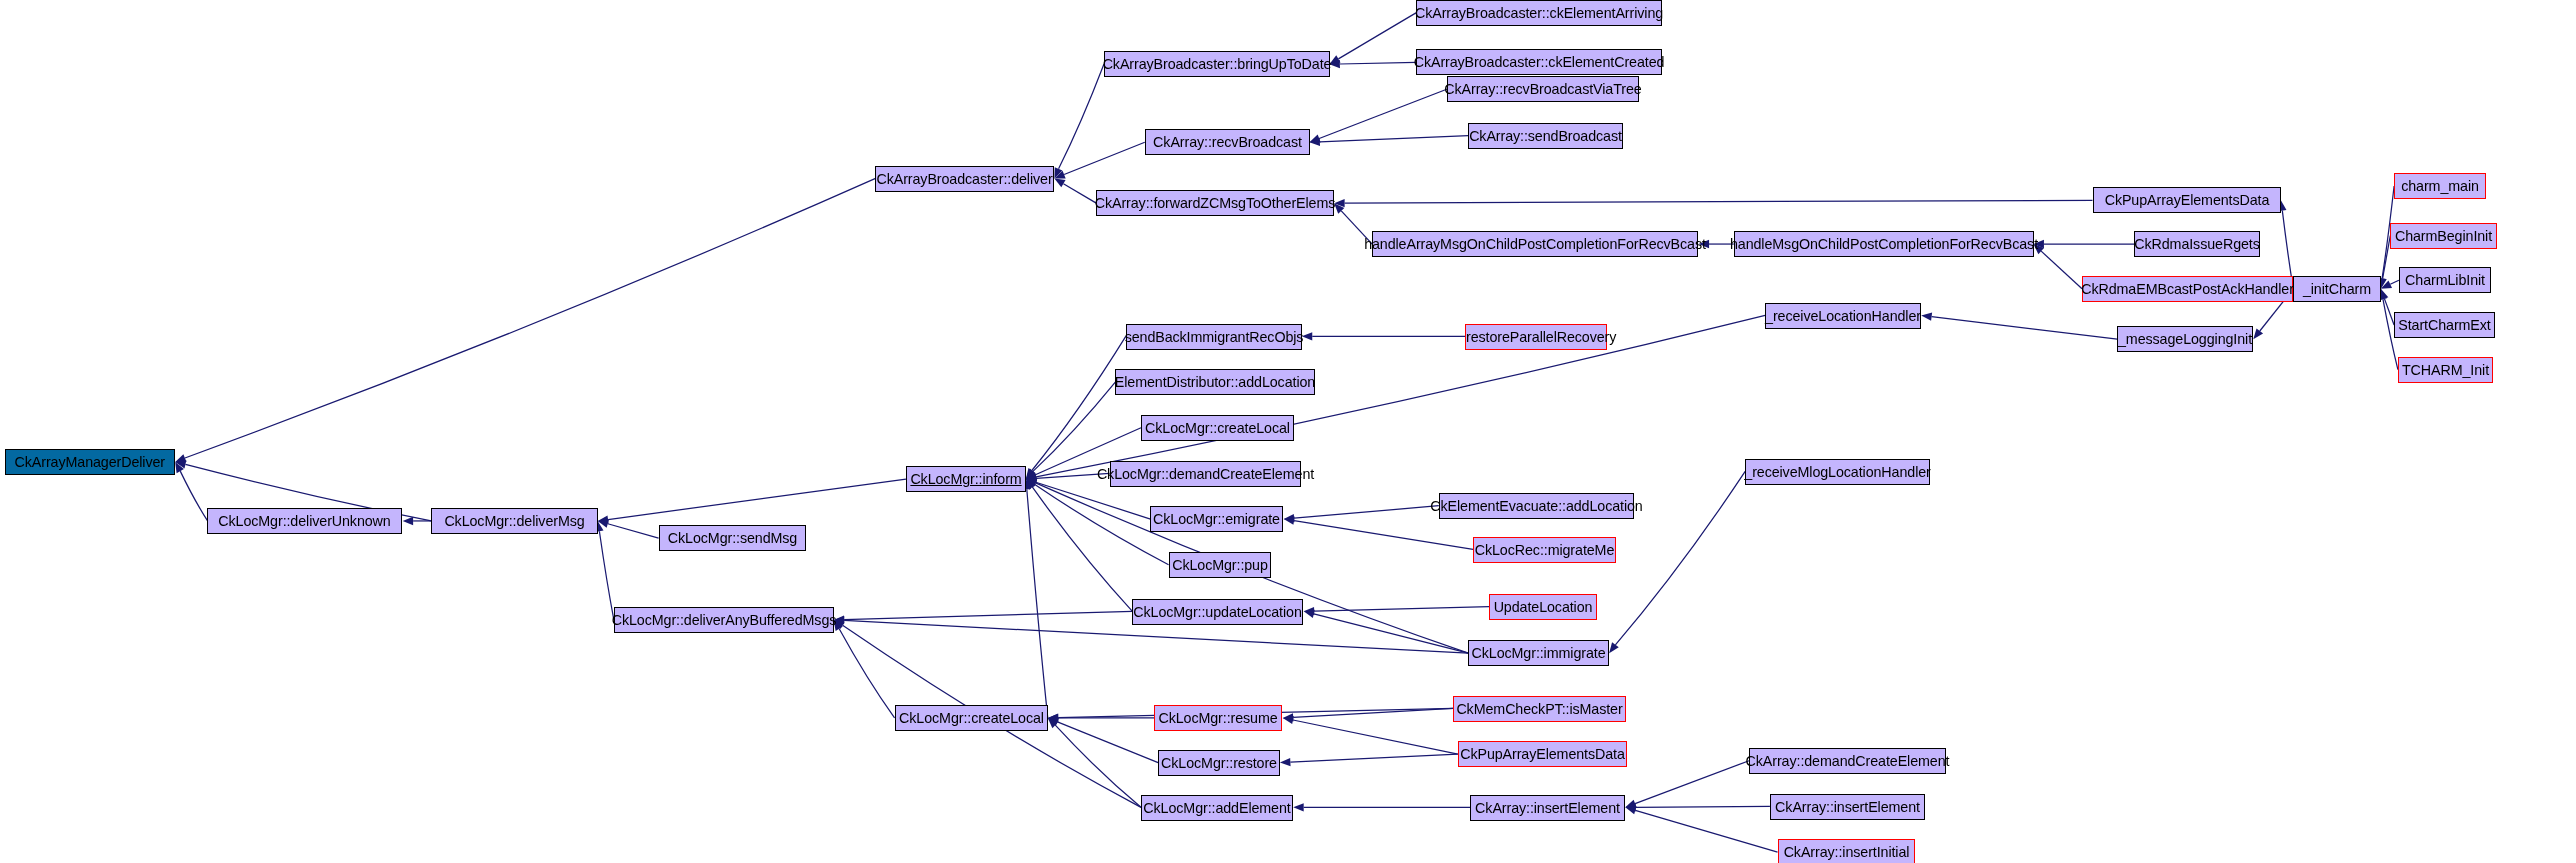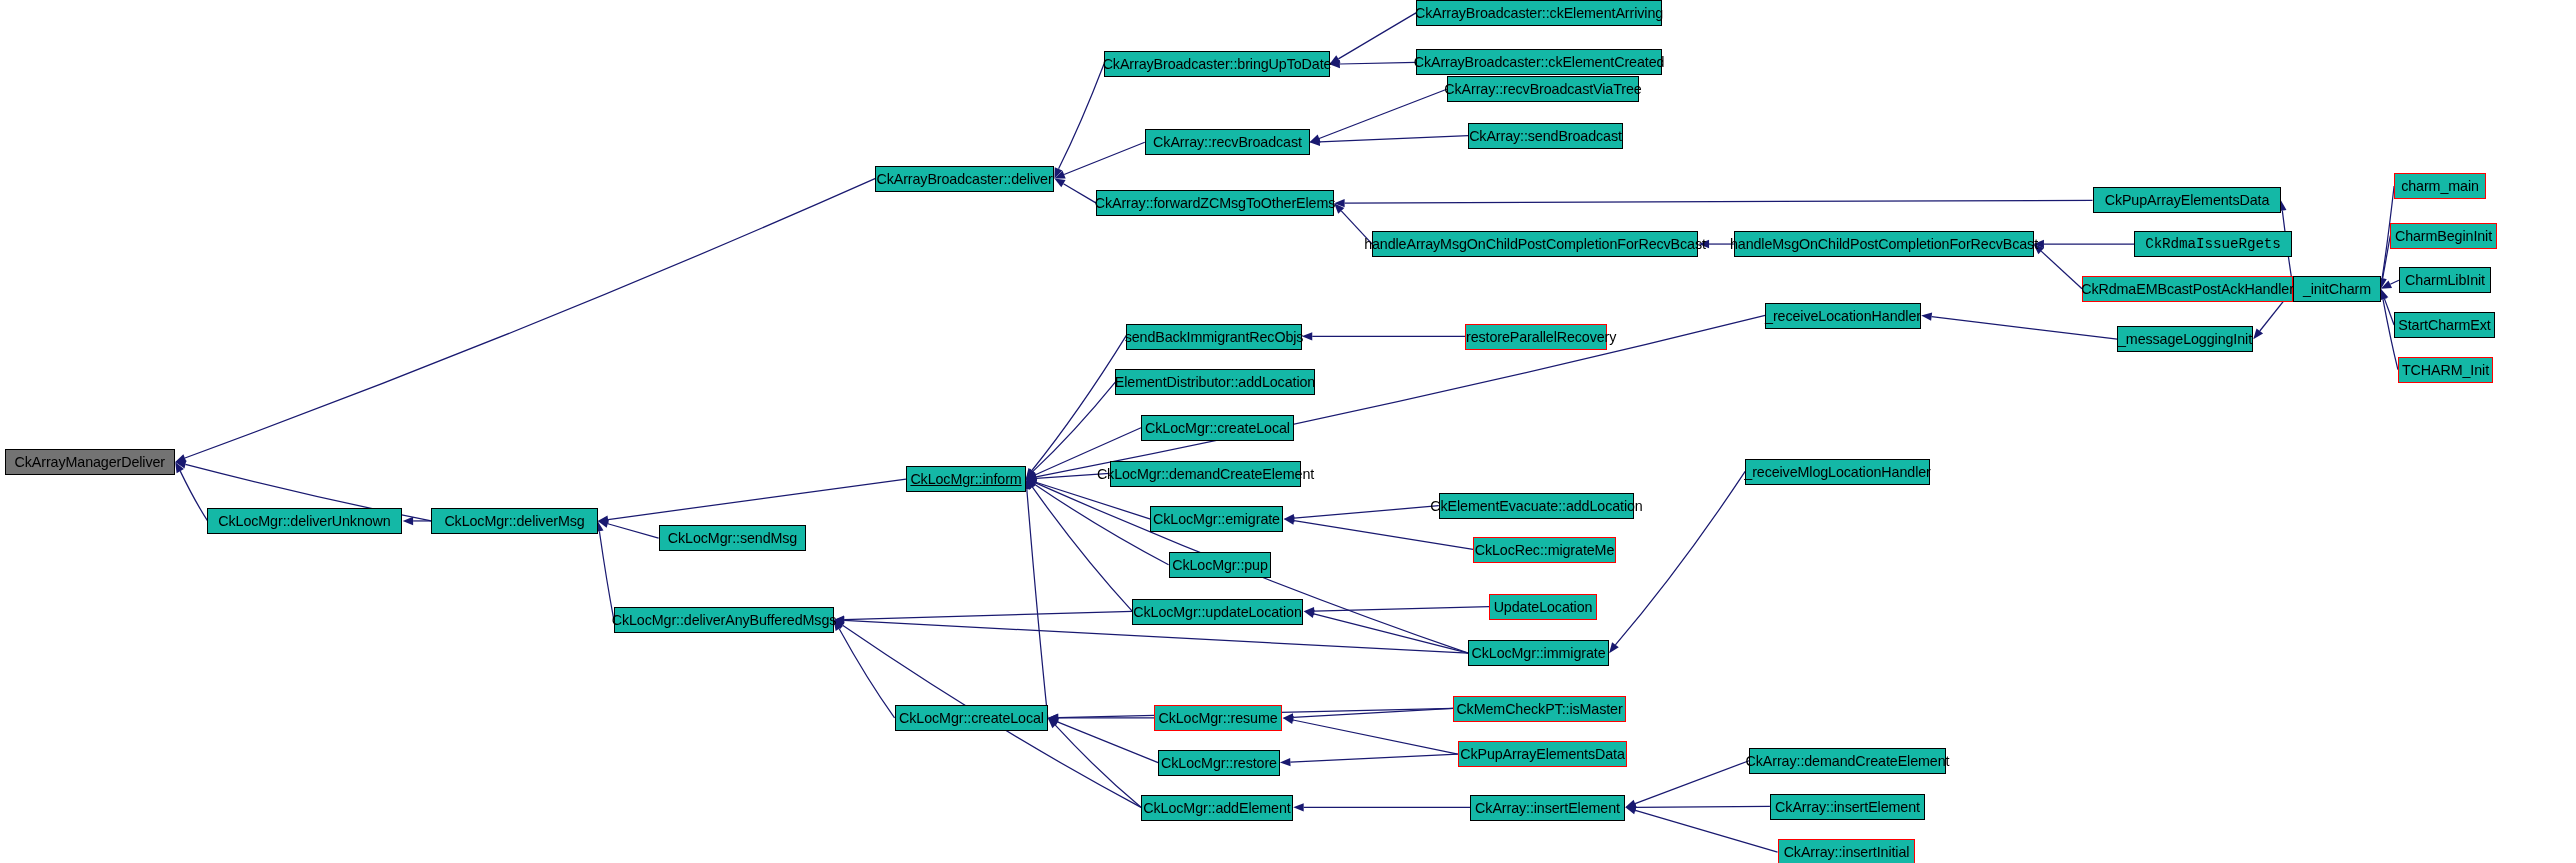--- a/index.html
+++ b/index.html
@@ -10,34 +10,34 @@
     height:863px;
     background:#ffffff;
     font-family:"Liberation Sans","DejaVu Sans",sans-serif;
     overflow:hidden;
   }
   #edges{position:absolute;left:0;top:0;width:2576px;height:863px;}
   .node{
     position:absolute;
     box-sizing:border-box;
     border:1px solid #000000;
-    background:#14b8a6;
+    background:#c4b5fd;
     color:#000000;
     font-size:14.3px;
     line-height:1;
     display:flex;
     align-items:center;
     justify-content:center;
     white-space:nowrap;
     letter-spacing:-0.1px;
     padding:0 5.7px;
     height:26px;
   }
   .node.red{border-color:#ff0000;}
-  .node.root{background:#737373;border-color:#000000;}
+  .node.root{background:#0369a1;border-color:#000000;}
   .node span{display:block;}
 </style>
 </head>
 <body>
 
 <div id="canvas">
   <svg id="edges" xmlns="http://www.w3.org/2000/svg" viewBox="0 0 2707 907" width="2576" height="863">
       <g>
         <path d="M920,187.5 Q557.0979780165528,348.4358730313414 194.19595603310572,481.37174606268275" fill="none" stroke="#191970" stroke-width="1.3"></path>
         <polygon points="184,485.5 195.8472576080326,485.45012847592506 192.54465445817883,477.29336364944044" fill="#191970"></polygon>
@@ -317,21 +317,21 @@
       </div>
       <div class="node" style="left: 1372px; top: 231px; width: 326px;">
         <span>handleArrayMsgOnChildPostCompletionForRecvBcast</span>
       </div>
       <div class="node" style="left: 1734px; top: 231px; width: 300px;">
         <span>handleMsgOnChildPostCompletionForRecvBcast</span>
       </div>
       <div class="node" style="left: 2093px; top: 187px; width: 188px;">
         <span>CkPupArrayElementsData</span>
       </div>
-      <div class="node" style="left: 2134px; top: 231px; width: 158px; font-family: Liberation Mono, monospace;">
+      <div class="node" style="left: 2134px; top: 231px; width: 126px;">
         <span>CkRdmaIssueRgets</span>
       </div>
       <div class="node red" style="left: 2082px; top: 276px; width: 211px;">
         <span>CkRdmaEMBcastPostAckHandler</span>
       </div>
       <div class="node" style="left: 1765px; top: 303px; width: 156px;">
         <span>_receiveLocationHandler</span>
       </div>
       <div class="node" style="left: 2117px; top: 326px; width: 136px;">
         <span>_messageLoggingInit</span>

